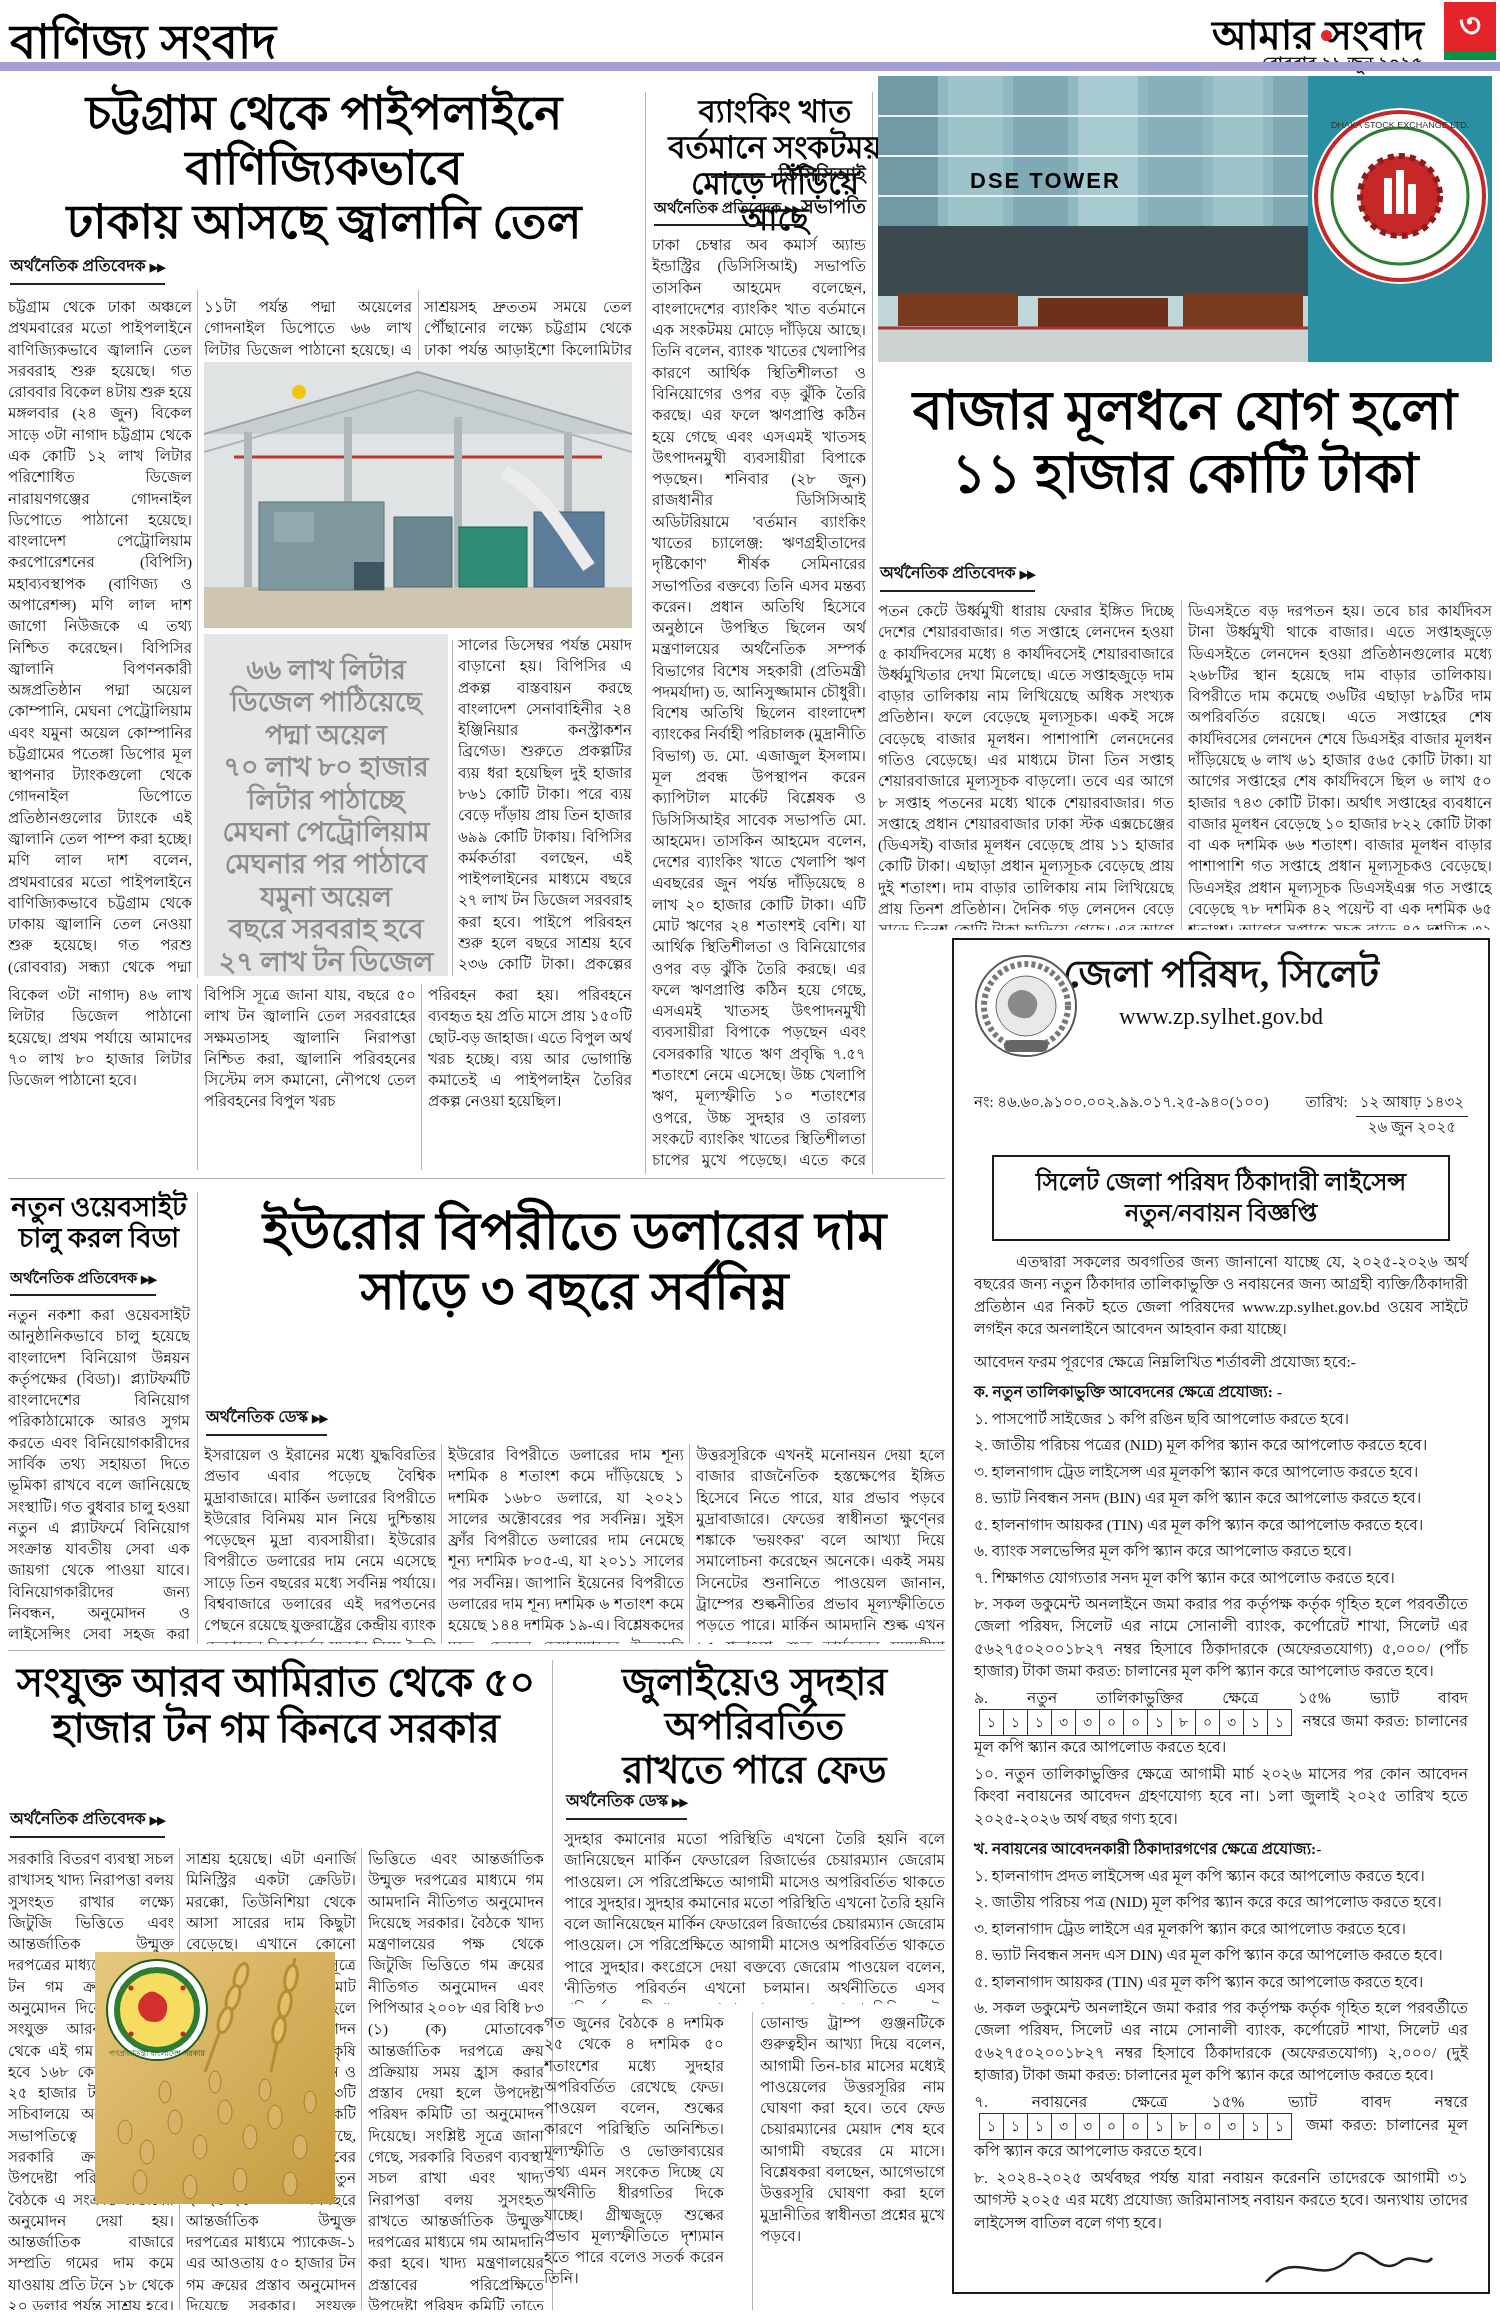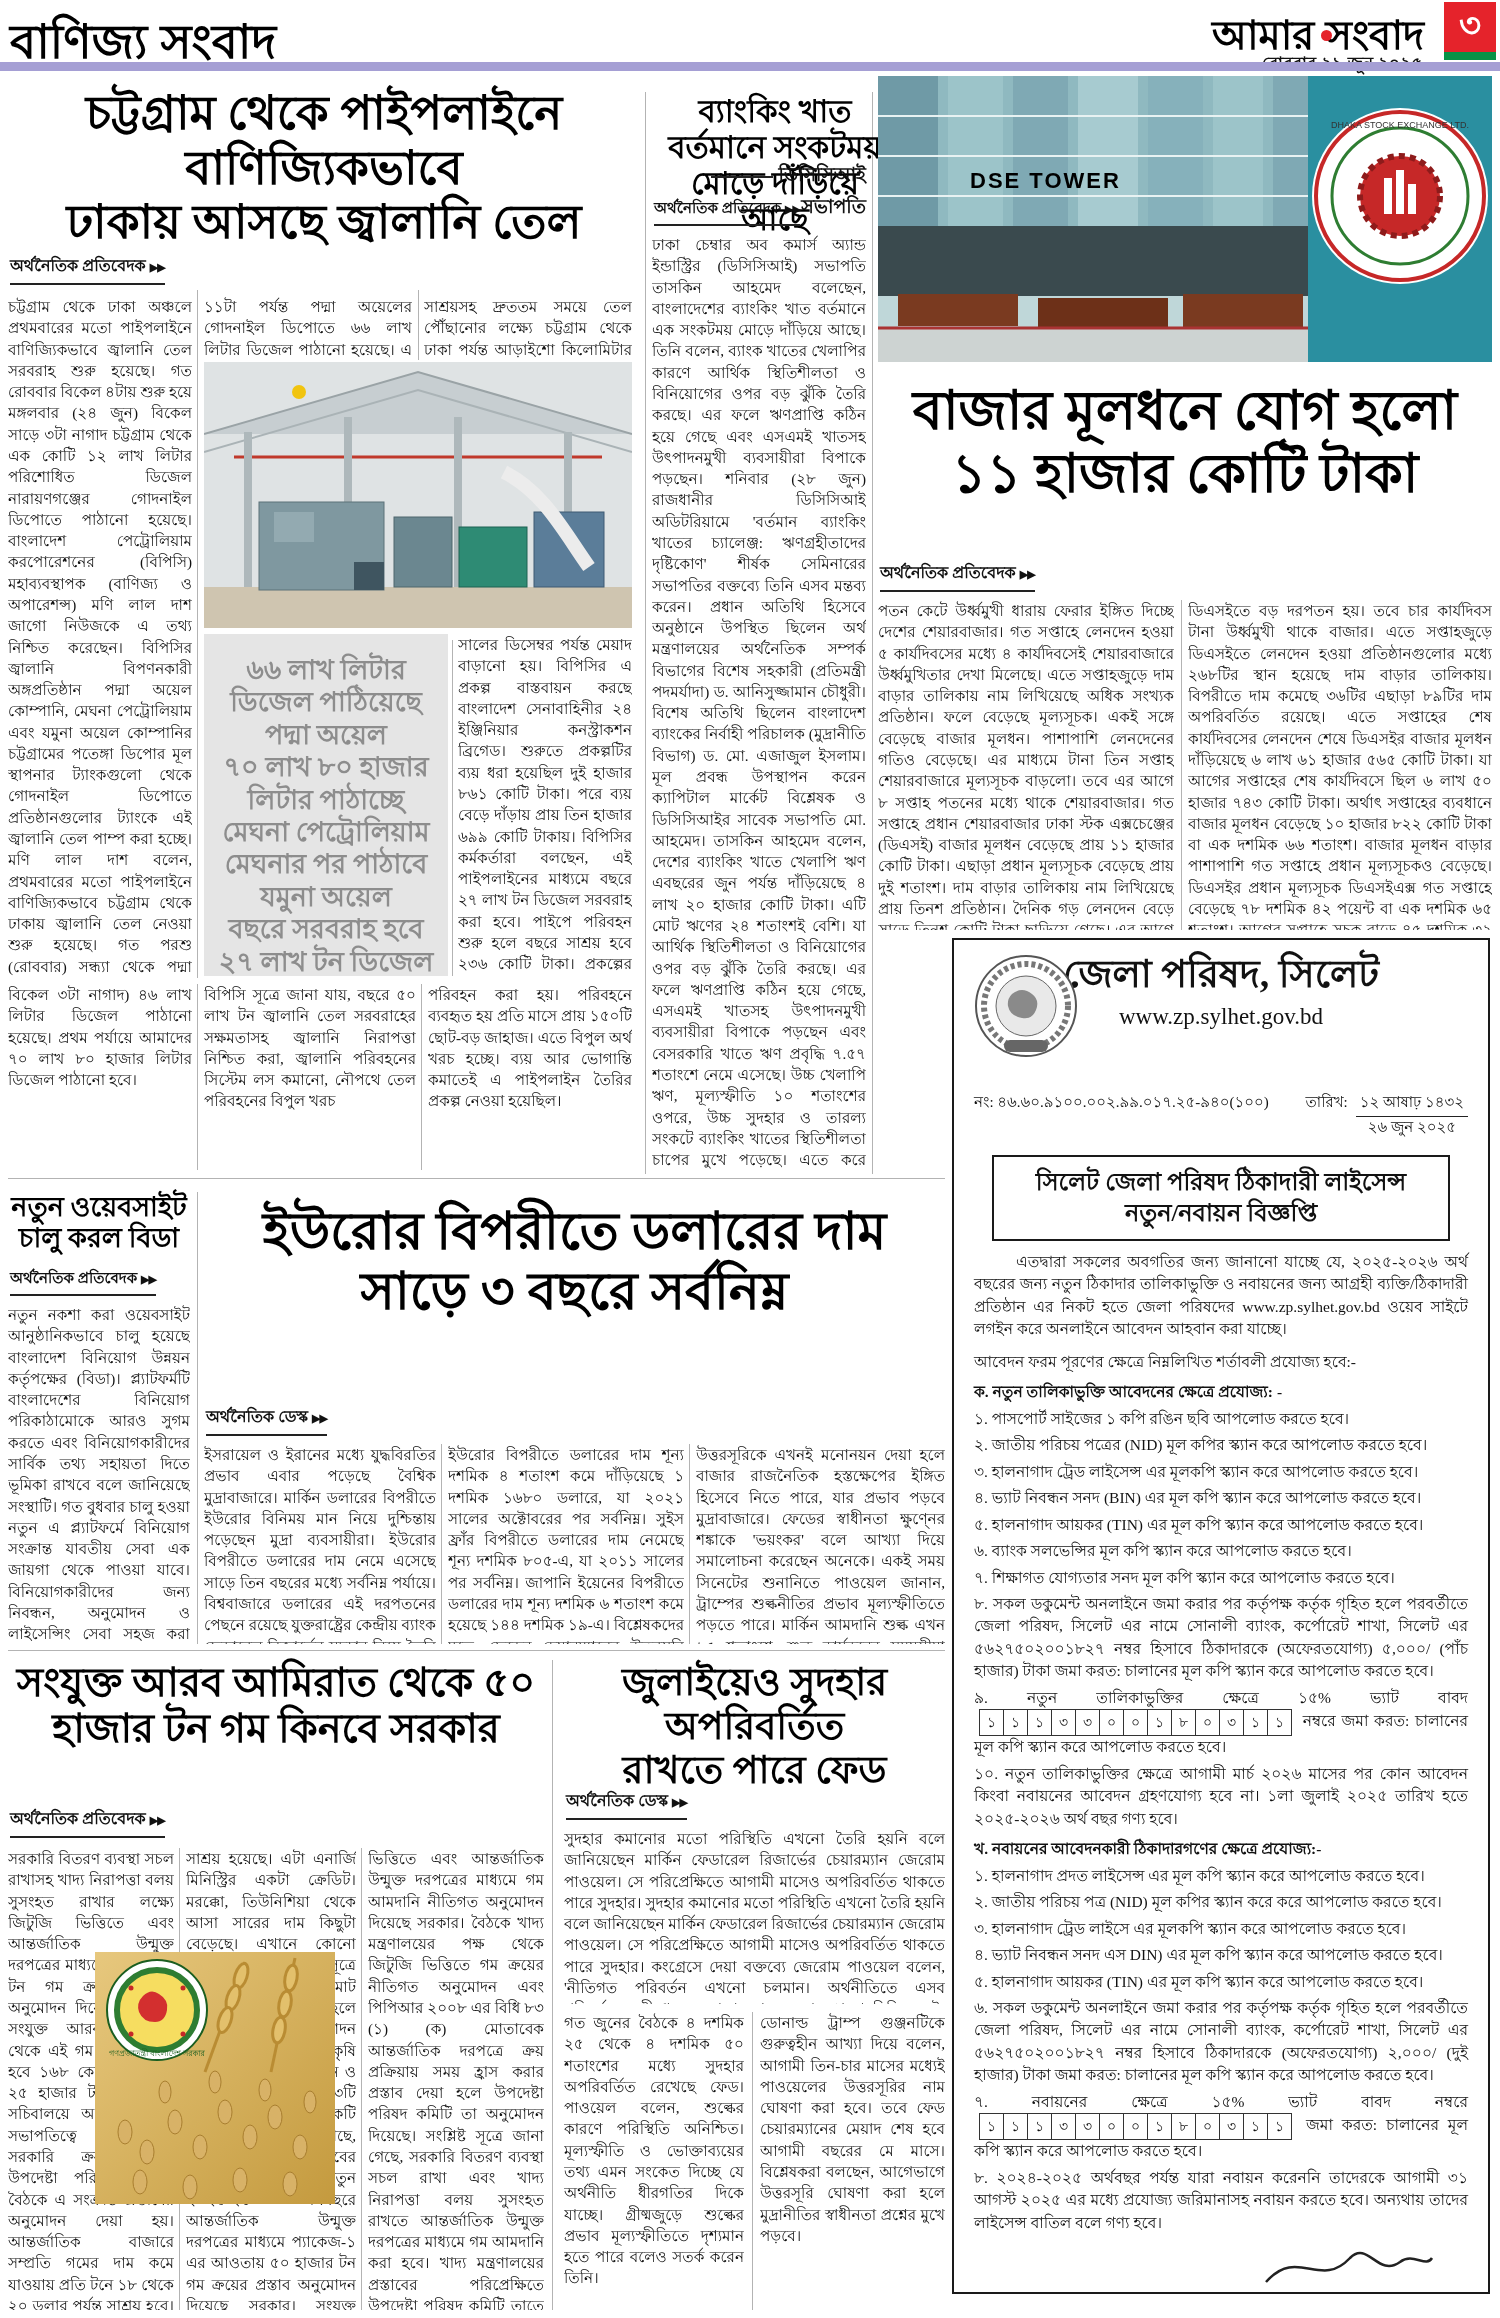--- a/index.html
+++ b/index.html
@@ -364,17 +364,17 @@
   <div class="vr" style="left:552px;top:1660px;height:650px;"></div>
   <div class="abs hl" style="left:564px;top:1660px;width:381px;font-size:38px;">
     <div>জুলাইয়েও সুদহার অপরিবর্তিত</div>
     <div>রাখতে পারে ফেড</div>
   </div>
   <div class="abs by" style="left:566px;top:1788px;">
     <span class="ul"><span>অর্থনৈতিক ডেস্ক</span>
     <span class="arr">▶▶</span></span>
   </div>
   <div class="abs bt" style="left:564px;top:1828px;width:381px;height:176px;">সুদহার কমানোর মতো পরিস্থিতি এখনো তৈরি হয়নি বলে জানিয়েছেন মার্কিন ফেডারেল রিজার্ভের চেয়ারম্যান জেরোম পাওয়েল। সে পরিপ্রেক্ষিতে আগামী মাসেও অপরিবর্তিত থাকতে পারে সুদহার। সুদহার কমানোর মতো পরিস্থিতি এখনো তৈরি হয়নি বলে জানিয়েছেন মার্কিন ফেডারেল রিজার্ভের চেয়ারম্যান জেরোম পাওয়েল। সে পরিপ্রেক্ষিতে আগামী মাসেও অপরিবর্তিত থাকতে পারে সুদহার। কংগ্রেসে দেয়া বক্তব্যে জেরোম পাওয়েল বলেন, 'নীতিগত পরিবর্তন এখনো চলমান। অর্থনীতিতে এসব পরিবর্তনের কী ধরনের প্রভাব পড়ছে তা এখনো নিশ্চিত নই। পরিস্থিতি বিশ্লেষণ ও ভবিষ্যৎ অর্থনৈতিক গতি বুঝে সিদ্ধান্ত নেয়া হবে।' খবর সিএনএন। এমন সময় জেরোম পাওয়েল মন্তব্য করেছেন যখন মার্কিন প্রেসিডেন্ট ডোনাল্ড ট্রাম্প ও তার ঘনিষ্ঠ মিত্ররা সুদহার কমাতে ফেডের ওপর চাপ প্রয়োগ করে যাচ্ছেন।</div>
-  <div class="abs bt" style="left:564px;top:2012px;width:180px;height:298px;">গত জুনের বৈঠকে ৪ দশমিক ২৫ থেকে ৪ দশমিক ৫০ শতাংশের মধ্যে সুদহার অপরিবর্তিত রেখেছে ফেড। পাওয়েল বলেন, শুল্কের কারণে পরিস্থিতি অনিশ্চিত। মূল্যস্ফীতি ও ভোক্তাব্যয়ের তথ্য এমন সংকেত দিচ্ছে যে অর্থনীতি ধীরগতির দিকে যাচ্ছে। গ্রীষ্মজুড়ে শুল্কের প্রভাব মূল্যস্ফীতিতে দৃশ্যমান হতে পারে বলেও সতর্ক করেন তিনি।</div>
+  <div class="abs bt" style="left:544px;top:2012px;width:180px;height:298px;">গত জুনের বৈঠকে ৪ দশমিক ২৫ থেকে ৪ দশমিক ৫০ শতাংশের মধ্যে সুদহার অপরিবর্তিত রেখেছে ফেড। পাওয়েল বলেন, শুল্কের কারণে পরিস্থিতি অনিশ্চিত। মূল্যস্ফীতি ও ভোক্তাব্যয়ের তথ্য এমন সংকেত দিচ্ছে যে অর্থনীতি ধীরগতির দিকে যাচ্ছে। গ্রীষ্মজুড়ে শুল্কের প্রভাব মূল্যস্ফীতিতে দৃশ্যমান হতে পারে বলেও সতর্ক করেন তিনি।</div>
   <div class="abs bt" style="left:760px;top:2012px;width:185px;height:298px;">ডোনাল্ড ট্রাম্প গুঞ্জনটিকে গুরুত্বহীন আখ্যা দিয়ে বলেন, আগামী তিন-চার মাসের মধ্যেই পাওয়েলের উত্তরসূরির নাম ঘোষণা করা হবে। তবে ফেড চেয়ারম্যানের মেয়াদ শেষ হবে আগামী বছরের মে মাসে। বিশ্লেষকরা বলছেন, আগেভাগে উত্তরসূরি ঘোষণা করা হলে মুদ্রানীতির স্বাধীনতা প্রশ্নের মুখে পড়বে।</div>
   <div class="vr" style="left:752px;top:2012px;height:298px;"></div>
 
 </div>
 
 </body></html>

